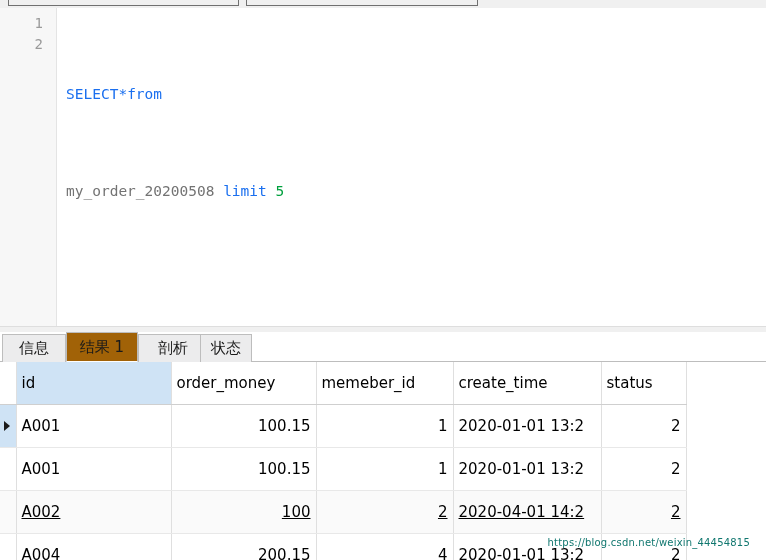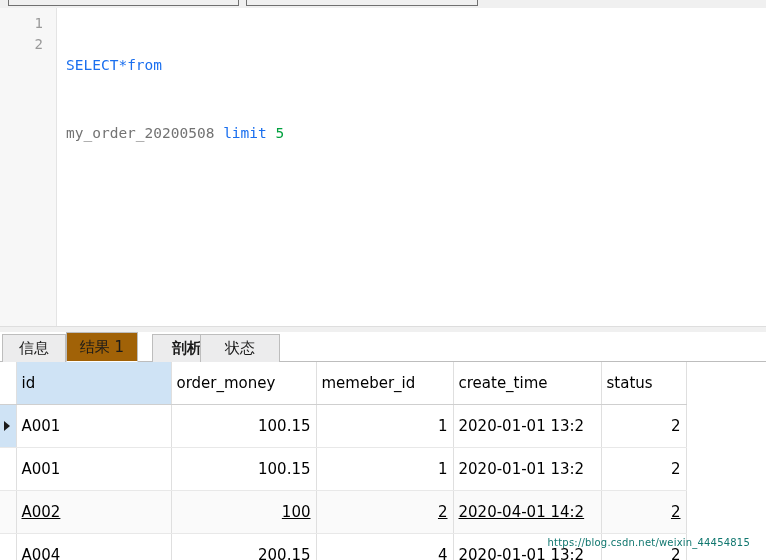--- a/index.html
+++ b/index.html
@@ -64,21 +64,21 @@
 
   #editor-code {
     position: absolute;
     left: 66px; top: 0;
     width: 690px;
     font-family: "DejaVu Sans Mono", monospace;
     font-size: 14.5px;
     line-height: 21px;
     white-space: pre;
   }
-  #editor-code .line { height: 21px; padding-top: 5px; }
+  #editor-code .line { height: 21px; padding-top: 5px; margin-top: 29px; }
   .tok-kw   { color: #1a6fef; }
   .tok-id   { color: #737373; }
   .tok-num  { color: #00a03e; }
   .tok-op   { color: #1a6fef; }
 
   
   #splitter {
     position: absolute;
     left: 0; top: 326px;
     width: 766px; height: 6px;
@@ -118,22 +118,22 @@
   .tab.active {
     background: #a16207;
     top: 0px;
     height: 30px;
     line-height: 29px;
     z-index: 4;
     border-bottom: 1px solid #ffffff;
   }
   #tab-0 { left: 2px;   width: 64px; }
   #tab-1 { left: 66px;  width: 72px; }
-  #tab-2 { left: 152px; width: 70px; font-weight: bold; }
-  #tab-3 { left: 200px; width: 80px; }
+  #tab-2 { left: 138px; width: 70px; }
+  #tab-3 { left: 200px; width: 52px; }
 
   
   #grid {
     position: absolute;
     left: 0; top: 362px;
     width: 766px; height: 198px;
     background: #ffffff;
     overflow: hidden;
   }
   #grid table {

